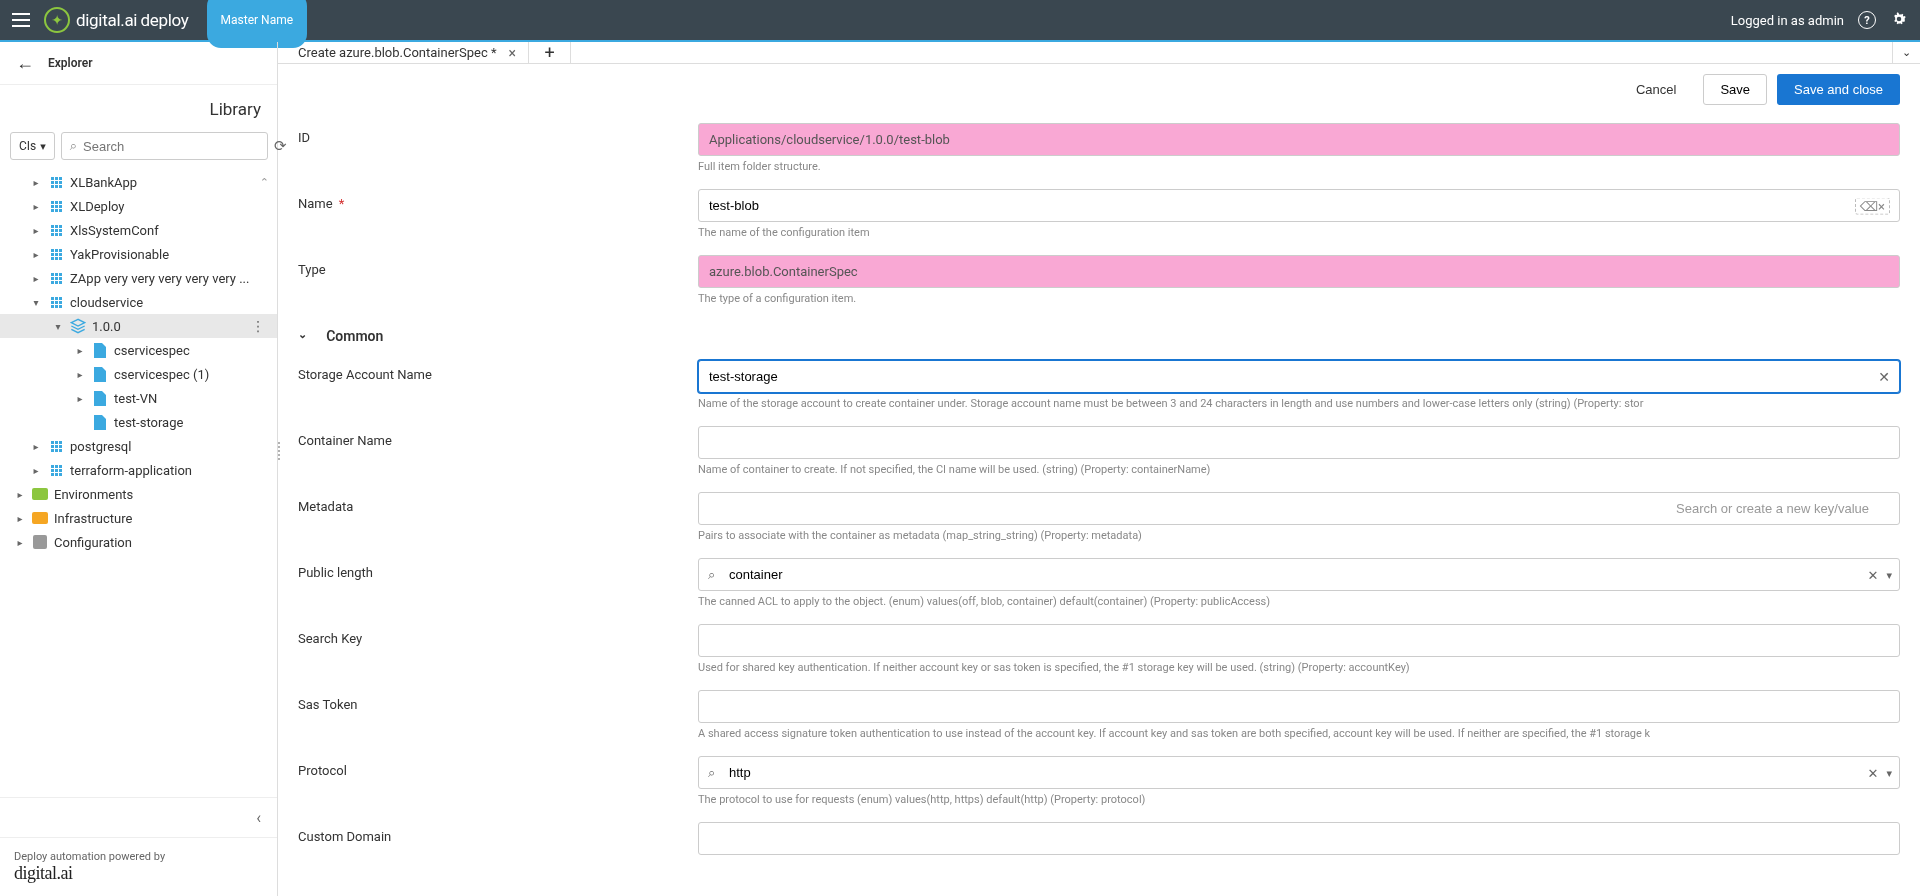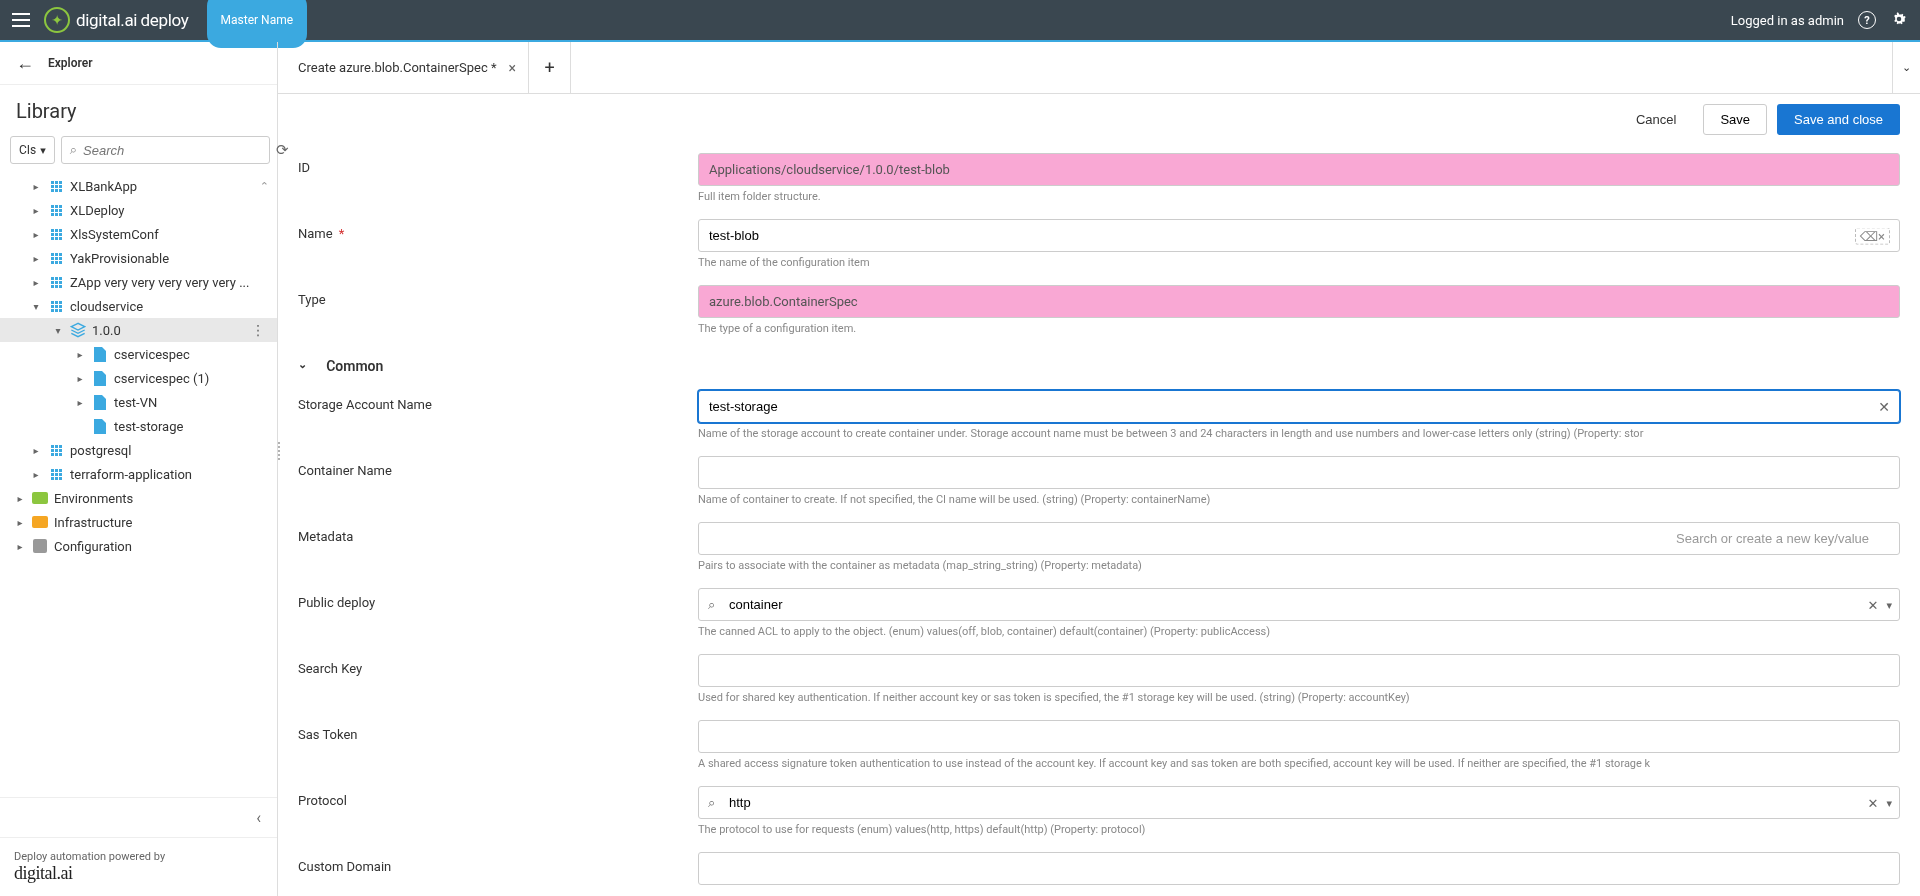--- a/index.html
+++ b/index.html
@@ -13,25 +13,25 @@
 .master-badge { background: #3ba9e0; color: #fff; padding: 21px 14px; border-radius: 14px; font-size: 12px; }
 .topbar-right { margin-left: auto; display: flex; align-items: center; gap: 14px; font-size: 13px; }
 .icon-circle { width: 18px; height: 18px; border: 1.5px solid #fff; border-radius: 50%; display: flex; align-items: center; justify-content: center; font-size: 11px; font-weight: bold; }
 .gear { width: 18px; height: 18px; }
 .accent-line { height: 2px; background: #3ba9e0; }
 .main { display: flex; height: calc(100vh - 42px); }
 .sidebar { width: 278px; border-right: 1px solid #ddd; display: flex; flex-direction: column; position: relative; }
 .sidebar-header { display: flex; align-items: center; padding: 10px 16px; border-bottom: 1px solid #eee; gap: 14px; }
 .back-arrow { font-size: 18px; color: #333; }
 .sidebar-header h2 { font-size: 12px; font-weight: 600; }
-.library-title { padding: 14px 16px 10px; font-size: 20px; font-weight: 400; }
+.library-title { padding: 14px 16px 10px; font-size: 17px; font-weight: 400; text-align: right; }
 .search-row { display: flex; align-items: center; padding: 3px 10px 10px; gap: 6px; }
 .cls-filter { border: 1px solid #ccc; border-radius: 3px; padding: 6px 8px; font-size: 12px; display: flex; align-items: center; gap: 4px; }
 .search-box { flex: 1; border: 1px solid #ccc; border-radius: 3px; display: flex; align-items: center; padding: 5px 8px; }
-.search-box input { border: none; outline: none; flex: 1; font-size: 13px; font-style: italic; }
+.search-box input { border: none; outline: none; flex: 1; font-size: 13px; }
 .refresh-icon { font-size: 15px; color: #666; }
 .tree { flex: 1; overflow-y: auto; padding-bottom: 10px; }
 .tree-item { display: flex; align-items: center; padding: 4px 8px; font-size: 13px; cursor: pointer; gap: 6px; white-space: nowrap; overflow: hidden; text-overflow: ellipsis; }
 .tree-item.selected { background: #e8e8e8; }
 .tree-item .caret { width: 12px; font-size: 10px; color: #666; text-align: center; }
 .tree-item .icon { width: 16px; height: 16px; display: flex; align-items: center; justify-content: center; }
 .app-icon { display: grid; grid-template-columns: repeat(3,3px); grid-template-rows: repeat(3,3px); gap: 1px; }
 .app-icon span { background: #3ba9e0; }
 .file-icon { width: 12px; height: 15px; background: #3ba9e0; position: relative; }
 .file-icon::after { content: ''; position: absolute; top: 0; right: 0; border-top: 4px solid #fff; border-left: 4px solid transparent; }
@@ -39,21 +39,21 @@
 .infra-icon { width: 16px; height: 12px; background: #f5a623; border-radius: 2px; }
 .config-icon { width: 14px; height: 14px; background: #999; border-radius: 2px; }
 .tree-item .label { overflow: hidden; text-overflow: ellipsis; flex: 1; }
 .kebab { margin-left: auto; color: #666; font-size: 14px; padding: 0 4px; }
 .drag-handle { position: absolute; right: -6px; top: 45%; width: 8px; height: 50px; display: flex; flex-direction: column; justify-content: center; gap: 2px; z-index: 3; }
 .drag-handle span { width: 2px; height: 2px; background: #999; border-radius: 50%; align-self: center; }
 .collapse-bottom { padding: 10px 16px; text-align: right; border-top: 1px solid #eee; }
 .sidebar-footer { border-top: 1px solid #eee; padding: 12px 14px; font-size: 11px; color: #666; }
 .sidebar-footer .brand { font-size: 18px; color: #222; font-family: Georgia, serif; letter-spacing: -0.5px; }
 .content { flex: 1; display: flex; flex-direction: column; overflow: hidden; }
-.tabs { display: flex; align-items: stretch; border-bottom: 1px solid #ddd; height: 52px; }
+.tabs { display: flex; align-items: stretch; border-bottom: 1px solid #ddd; height: 22px; }
 .tab { display: flex; align-items: center; padding: 0 12px; border-right: 1px solid #ddd; gap: 8px; font-size: 13px; position: relative; }
 .tab .file-icon { width: 12px; height: 15px; }
 .tab .close { font-size: 14px; color: #666; margin-left: 4px; }
 .tab-add { width: 42px; display: flex; align-items: center; justify-content: center; border-right: 1px solid #ddd; font-size: 18px; color: #333; }
 .tab-overflow { margin-left: auto; border-left: 1px solid #ddd; width: 28px; display: flex; align-items: center; justify-content: center; }
 .action-bar { display: flex; justify-content: flex-end; align-items: center; padding: 10px 20px; gap: 10px; }
 .btn { padding: 7px 16px; border-radius: 3px; font-size: 13px; cursor: pointer; border: 1px solid transparent; background: none; }
 .btn-link { color: #333; }
 .btn-outline { border-color: #ccc; }
 .btn-primary { background: #1976d2; color: #fff; }
@@ -407,21 +407,21 @@
         </div>
       </div>
       <div class="form-row">
         <div class="form-label" data-name="metadata-label">Metadata</div>
         <div class="form-field metadata-input">
           <input data-name="metadata-input" style="padding-right: 30px;" placeholder="Search or create a new key/value">
           <div class="hint" data-name="metadata-hint">Pairs to associate with the container as metadata (map_string_string) (Property: metadata)</div>
         </div>
       </div>
       <div class="form-row">
-        <div class="form-label" data-name="public-access-label">Public deploy</div>
+        <div class="form-label" data-name="public-access-label">Public length</div>
         <div class="form-field">
           <div class="select-wrap">
             <span class="search-ico" data-name="search-icon">⌕</span>
             <input data-name="public-access-select" value="container" style="">
             <span class="controls">
                 <span data-name="clear-icon">✕</span>
                 <span class="chevron" data-name="chevron-down-icon">▾</span>
               </span>
           </div>
           <div class="hint" data-name="public-access-hint">The canned ACL to apply to the object. (enum) values(off, blob, container) default(container) (Property: publicAccess)</div>

